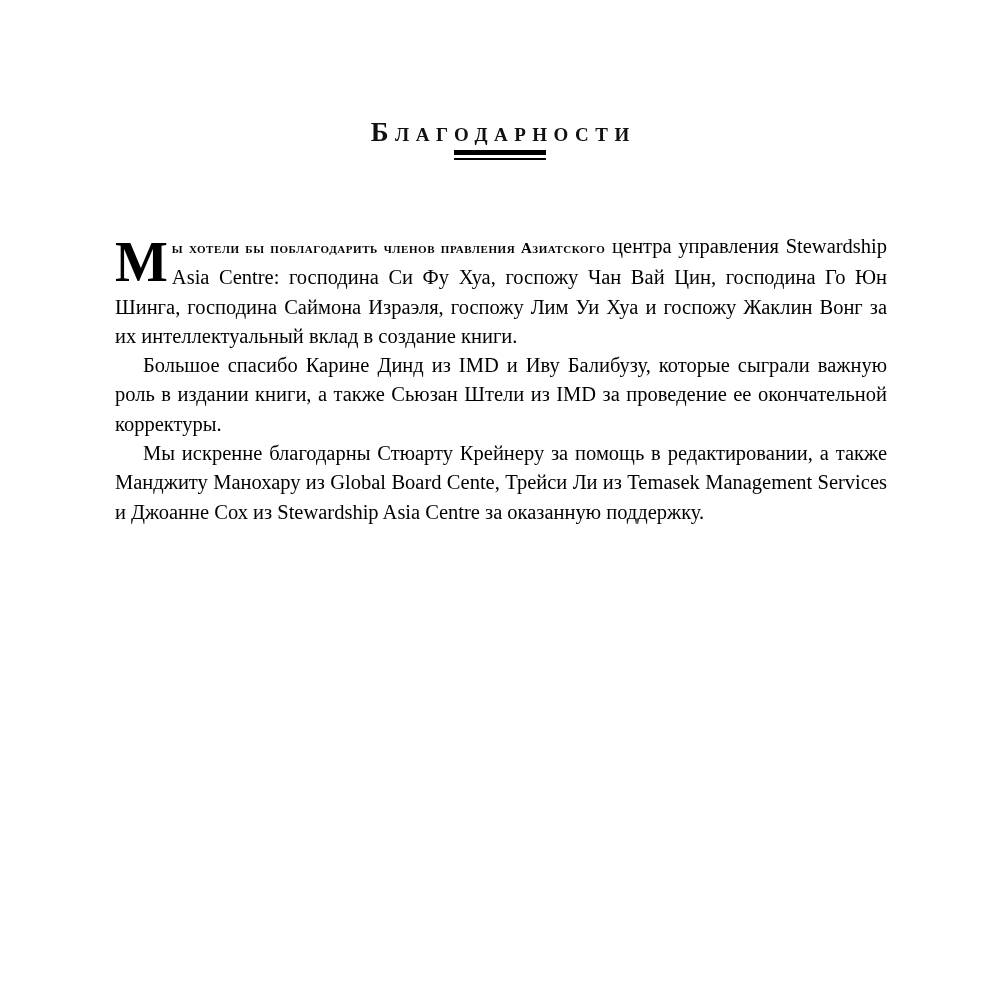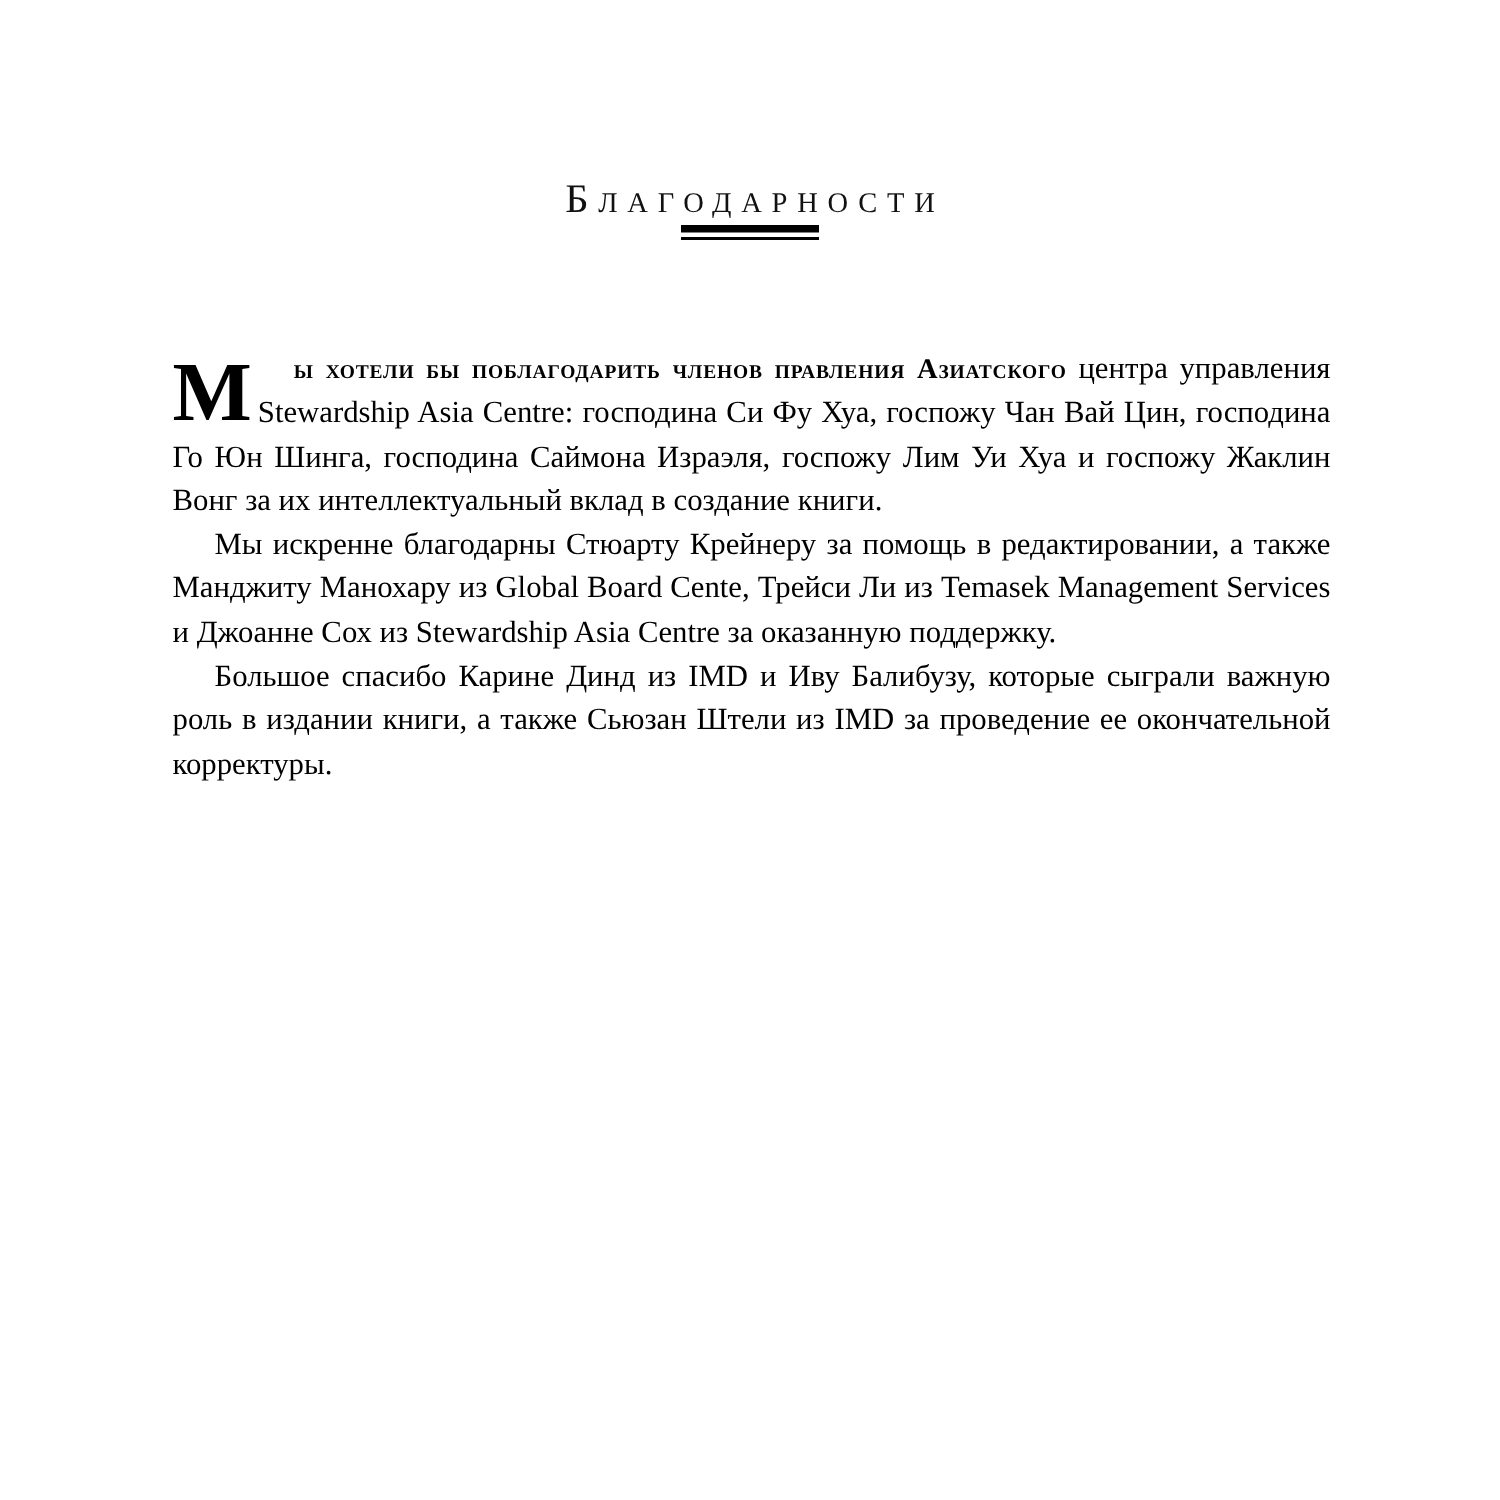--- a/index.html
+++ b/index.html
@@ -28,21 +28,21 @@
   .chapter-title {
     position: absolute;
     left: 0;
     right: 0;
     top: 99px;
     text-align: center;
     font-size: 27px;
     line-height: 30px;
     letter-spacing: 6.5px;
     text-indent: 6.5px;      
-    font-weight: 400;
+    font-weight: 700;
     font-variant: small-caps;
     white-space: nowrap;
     color: #111111;
   }
 
   
   .divider {
     position: absolute;
     top: 150px;
     left: 0;
@@ -98,22 +98,21 @@
     padding: 6px 4px 0 0;
     margin-top: 2px;
     font-family: "Liberation Serif", "DejaVu Serif", serif;
   }
 
   
   .opening-caps {
     font-variant: small-caps;
     font-weight: 700;
     letter-spacing: 0.55px;
-    font-size: 19px;
-    margin-left: 24px;
+    font-size: 15px;
   }
 </style>
 </head>
 <body>
 
 <div class="page">
 
   <h1 class="chapter-title">Благодарности</h1>
 
   <div class="divider">
@@ -123,19 +122,19 @@
   </div>
 
   <div class="body-text">
 
     <p class="first-para">
       <span class="drop-cap">М</span><span class="opening-caps">ы хотели бы поблагодарить членов правления Азиатского</span><span> центра управления Stewardship Asia Centre: господина Си Фу Хуа, госпожу Чан Вай Цин, господина Го Юн Шинга, господина Саймона Израэля, госпожу Лим Уи Хуа и госпожу Жаклин Вонг за их интеллектуальный вклад в создание книги.</span>
     </p>
 
 
 
+    <p>Большое спасибо Карине Динд из IMD и Иву Балибузу, которые сыграли важную роль в издании книги, а также Сьюзан Штели из IMD за проведение ее окончательной корректуры.</p>
+
     <p>Мы искренне благодарны Стюарту Крейнеру за помощь в редактировании, а также Манджиту Манохару из Global Board Cente, Трейси Ли из Temasek Management Services и Джоанне Сох из Stewardship Asia Centre за оказанную поддержку.</p>
-
-    <p>Большое спасибо Карине Динд из IMD и Иву Балибузу, которые сыграли важную роль в издании книги, а также Сьюзан Штели из IMD за проведение ее окончательной корректуры.</p>
 
   </div>
 
 </div>
 
 </body></html>

